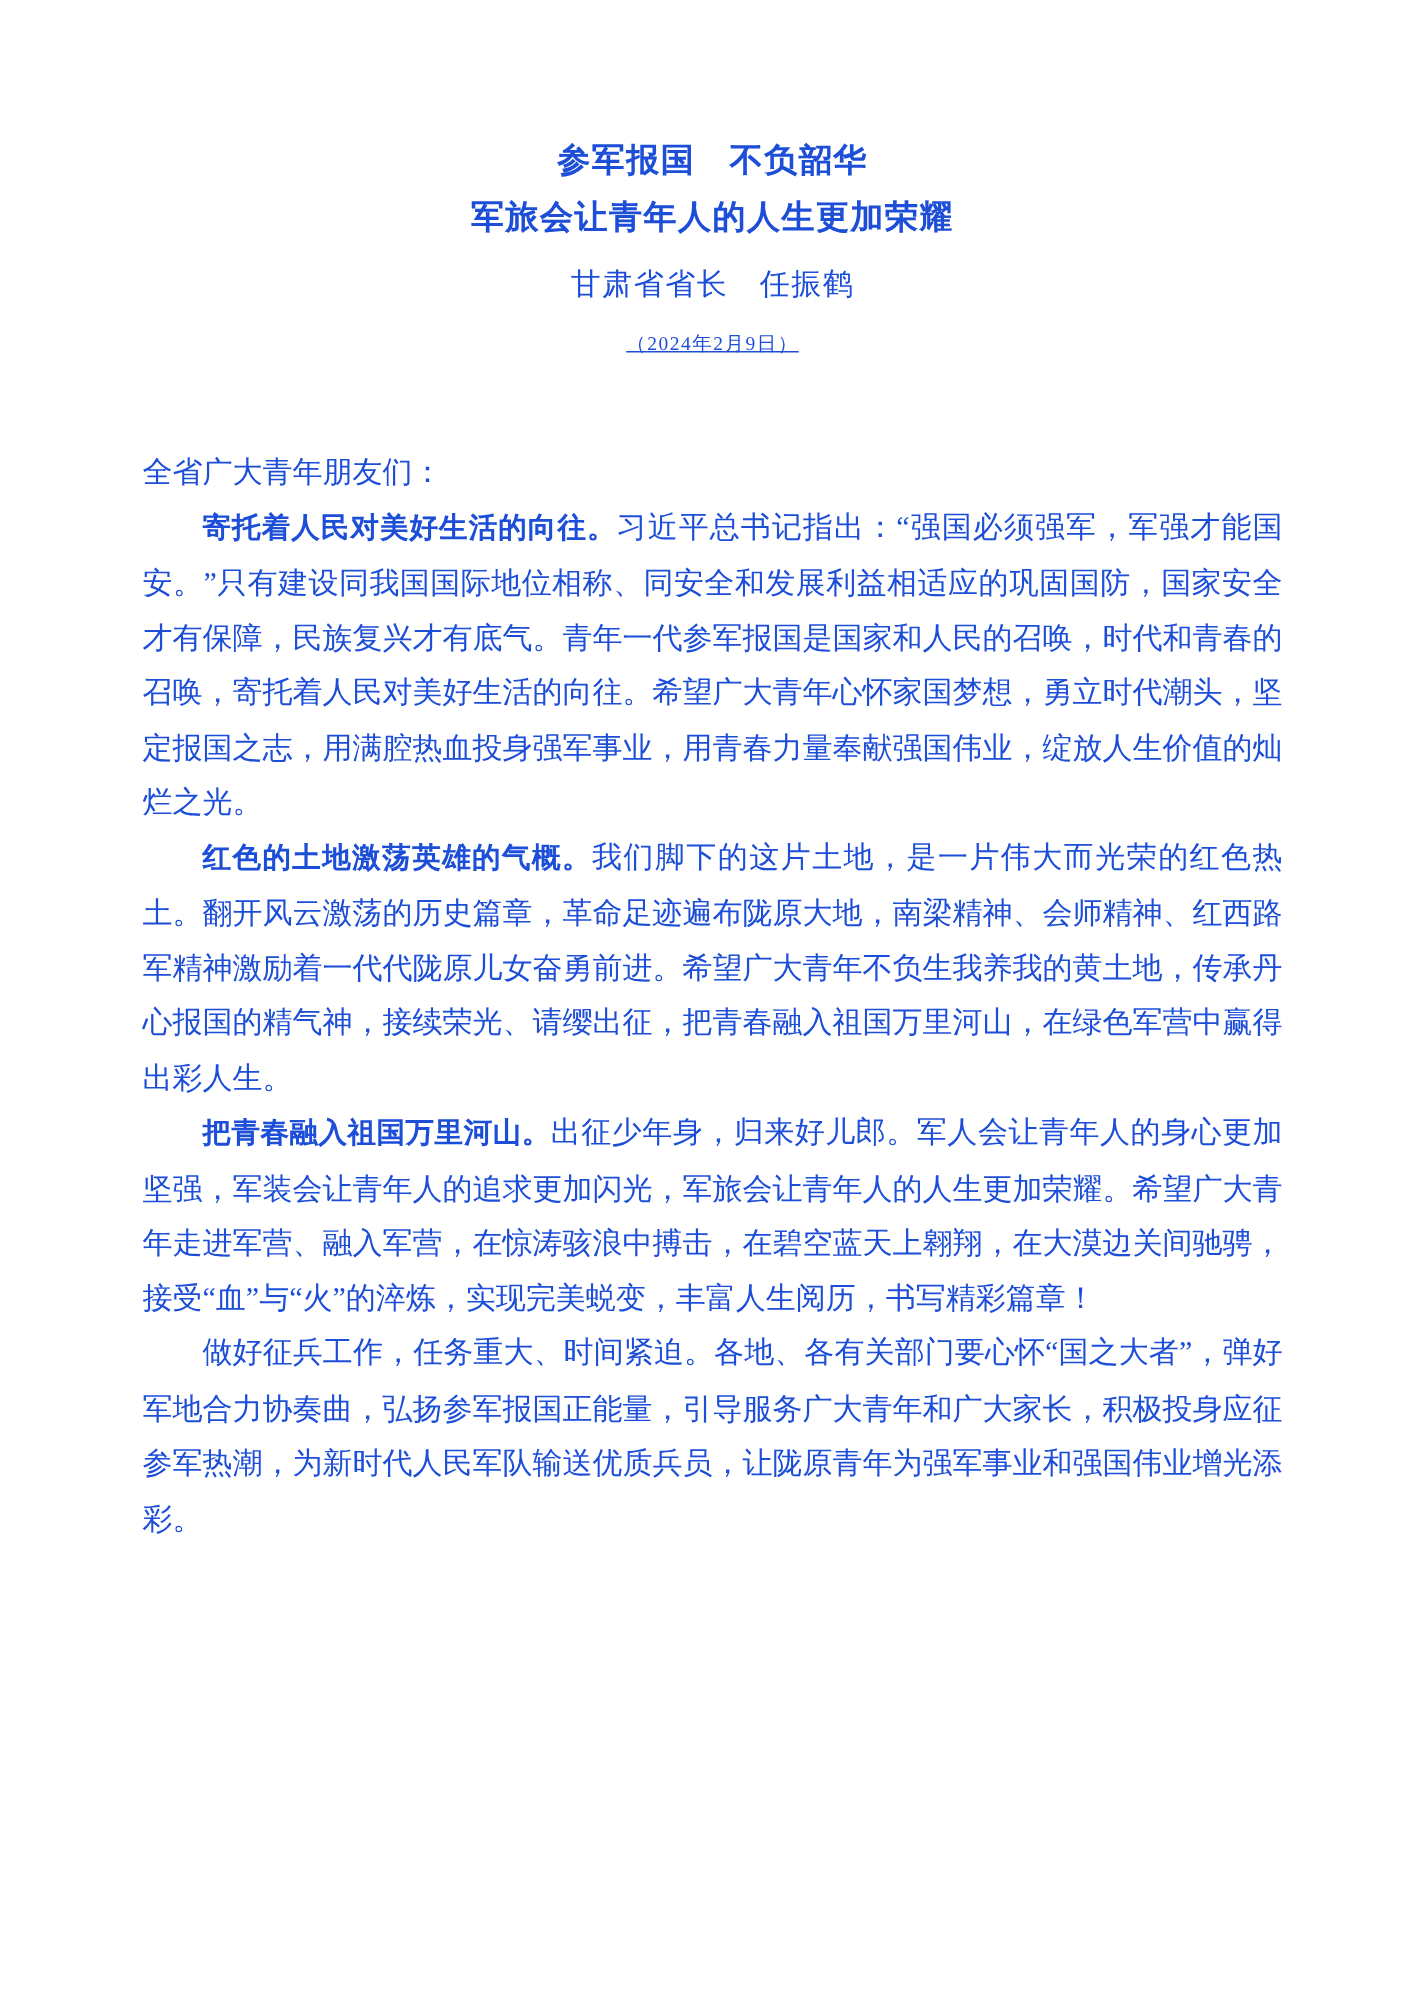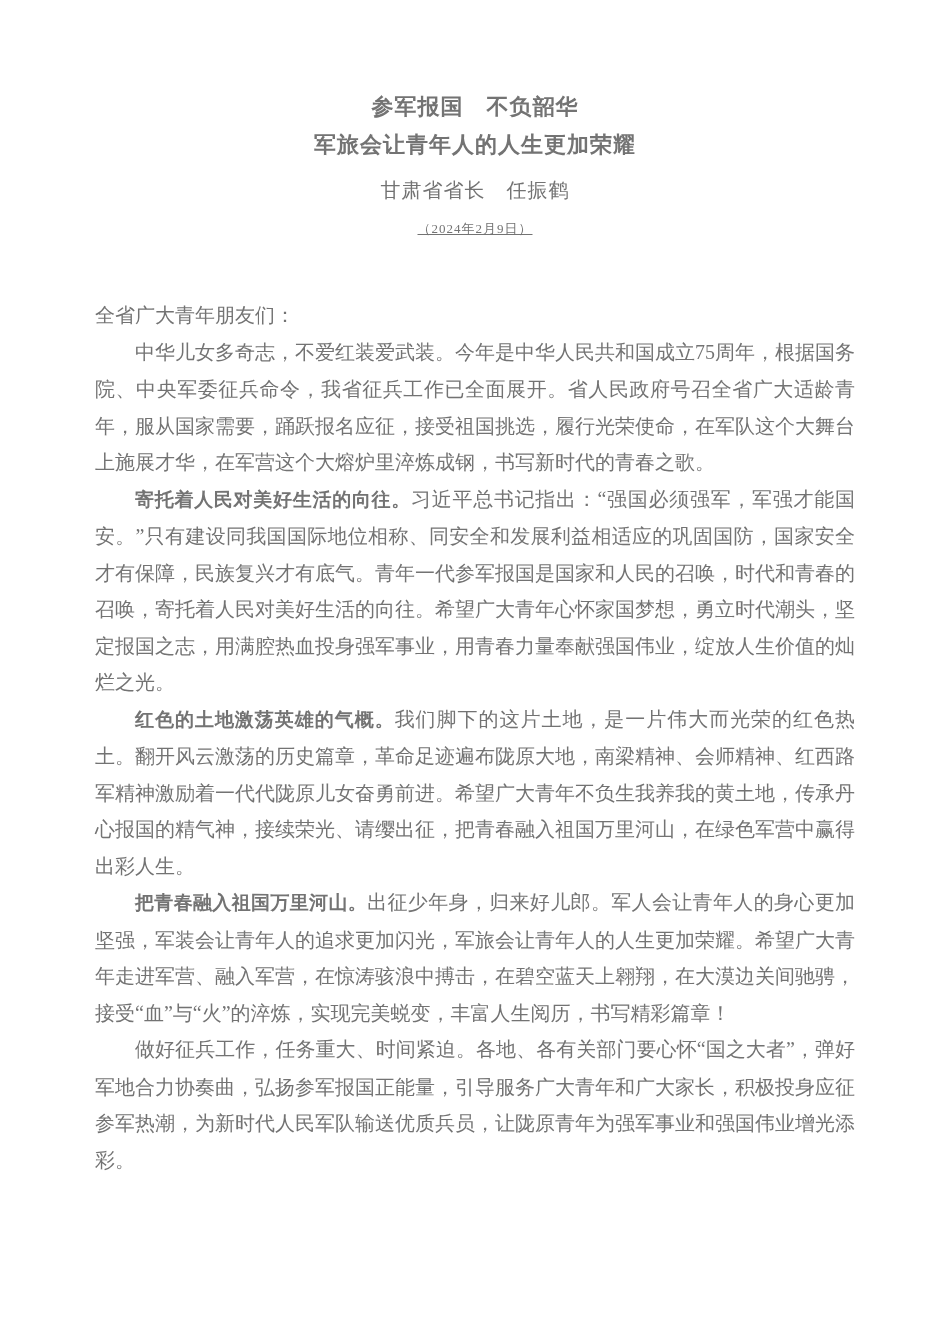--- a/index.html
+++ b/index.html
@@ -8,21 +8,21 @@
     background: #ffffff;
   }
   .page {
     position: relative;
     width: 950px;
     min-height: 1344px;
     margin: 0 auto;
     box-sizing: border-box;
     padding: 96px 95px 60px 95px;
     background: #ffffff;
-    color: #737373;
+    color: #1d4ed8;
     font-family: "Liberation Serif", "DejaVu Serif", serif;
   }
   .title-block {
     text-align: center;
   }
   .title-line {
     font-size: 22px;
     font-weight: bold;
     line-height: 1.0;
     margin: 0 0 16px 0;
@@ -72,21 +72,20 @@
   <div class="title-block">
     <h1 class="title-line">参军报国　不负韶华</h1>
     <h1 class="title-line">军旅会让青年人的人生更加荣耀</h1>
     <div class="author-line">甘肃省省长　任振鹤</div>
     <div class="date-line">（2024年2月9日）</div>
   </div>
 
   <div class="body-block">
     <p class="salutation">全省广大青年朋友们：</p>
 
-    <p class="para"><span class="lead"></span><span>中华儿女多奇志，不爱红装爱武装。今年是中华人民共和国成立75周年，根据国务院、中央军委征兵命令，我省征兵工作已全面展开。省人民政府号召全省广大适龄青年，服从国家需要，踊跃报名应征，接受祖国挑选，履行光荣使命，在军队这个大舞台上施展才华，在军营这个大熔炉里淬炼成钢，书写新时代的青春之歌。</span></p>
 
     <p class="para"><span class="lead">寄托着人民对美好生活的向往。</span><span>习近平总书记指出：“强国必须强军，军强才能国安。”只有建设同我国国际地位相称、同安全和发展利益相适应的巩固国防，国家安全才有保障，民族复兴才有底气。青年一代参军报国是国家和人民的召唤，时代和青春的召唤，寄托着人民对美好生活的向往。希望广大青年心怀家国梦想，勇立时代潮头，坚定报国之志，用满腔热血投身强军事业，用青春力量奉献强国伟业，绽放人生价值的灿烂之光。</span></p>
 
     <p class="para"><span class="lead">红色的土地激荡英雄的气概。</span><span>我们脚下的这片土地，是一片伟大而光荣的红色热土。翻开风云激荡的历史篇章，革命足迹遍布陇原大地，南梁精神、会师精神、红西路军精神激励着一代代陇原儿女奋勇前进。希望广大青年不负生我养我的黄土地，传承丹心报国的精气神，接续荣光、请缨出征，把青春融入祖国万里河山，在绿色军营中赢得出彩人生。</span></p>
 
     <p class="para"><span class="lead">把青春融入祖国万里河山。</span><span>出征少年身，归来好儿郎。军人会让青年人的身心更加坚强，军装会让青年人的追求更加闪光，军旅会让青年人的人生更加荣耀。希望广大青年走进军营、融入军营，在惊涛骇浪中搏击，在碧空蓝天上翱翔，在大漠边关间驰骋，接受“血”与“火”的淬炼，实现完美蜕变，丰富人生阅历，书写精彩篇章！</span></p>
 
     <p class="para"><span class="lead"></span><span>做好征兵工作，任务重大、时间紧迫。各地、各有关部门要心怀“国之大者”，弹好军地合力协奏曲，弘扬参军报国正能量，引导服务广大青年和广大家长，积极投身应征参军热潮，为新时代人民军队输送优质兵员，让陇原青年为强军事业和强国伟业增光添彩。</span></p>
   </div>
 

